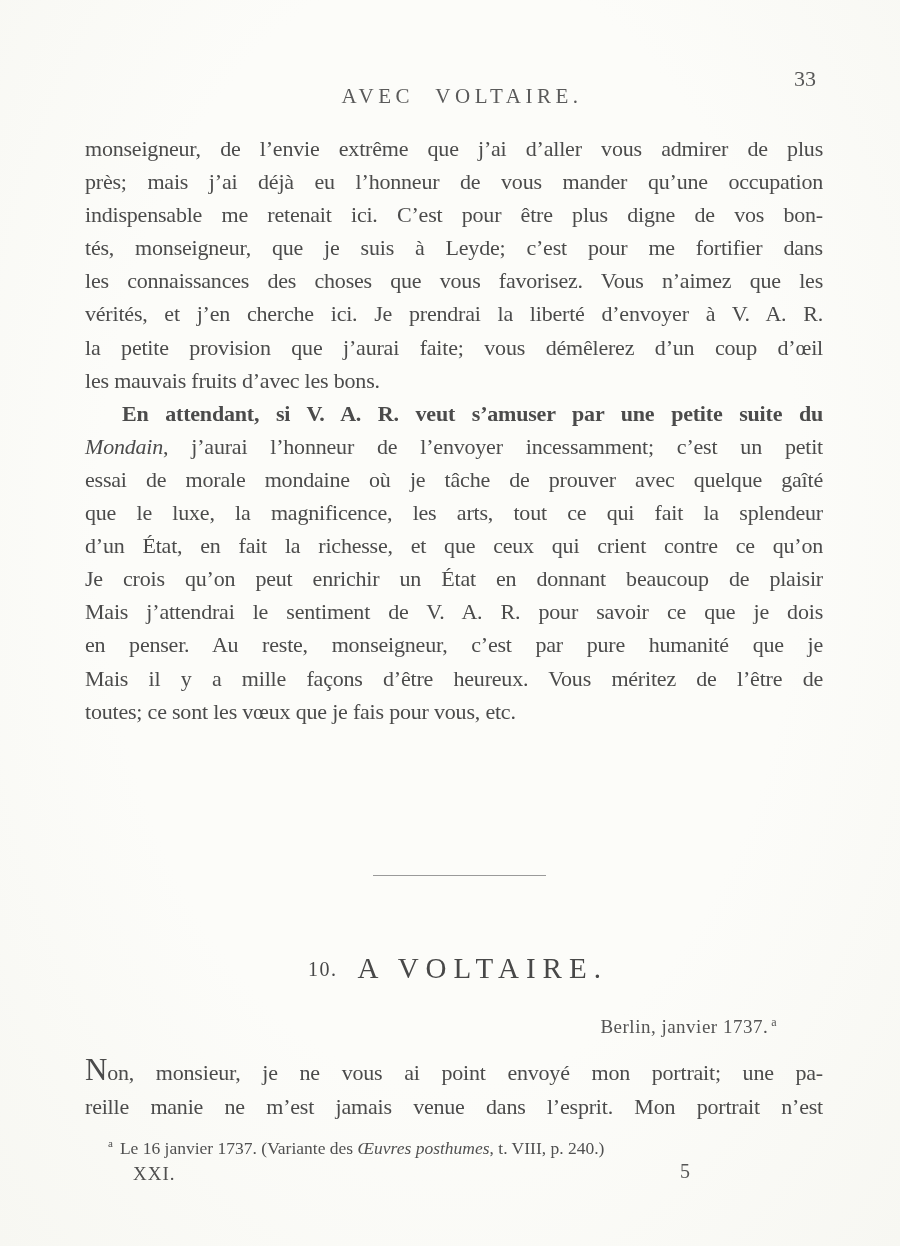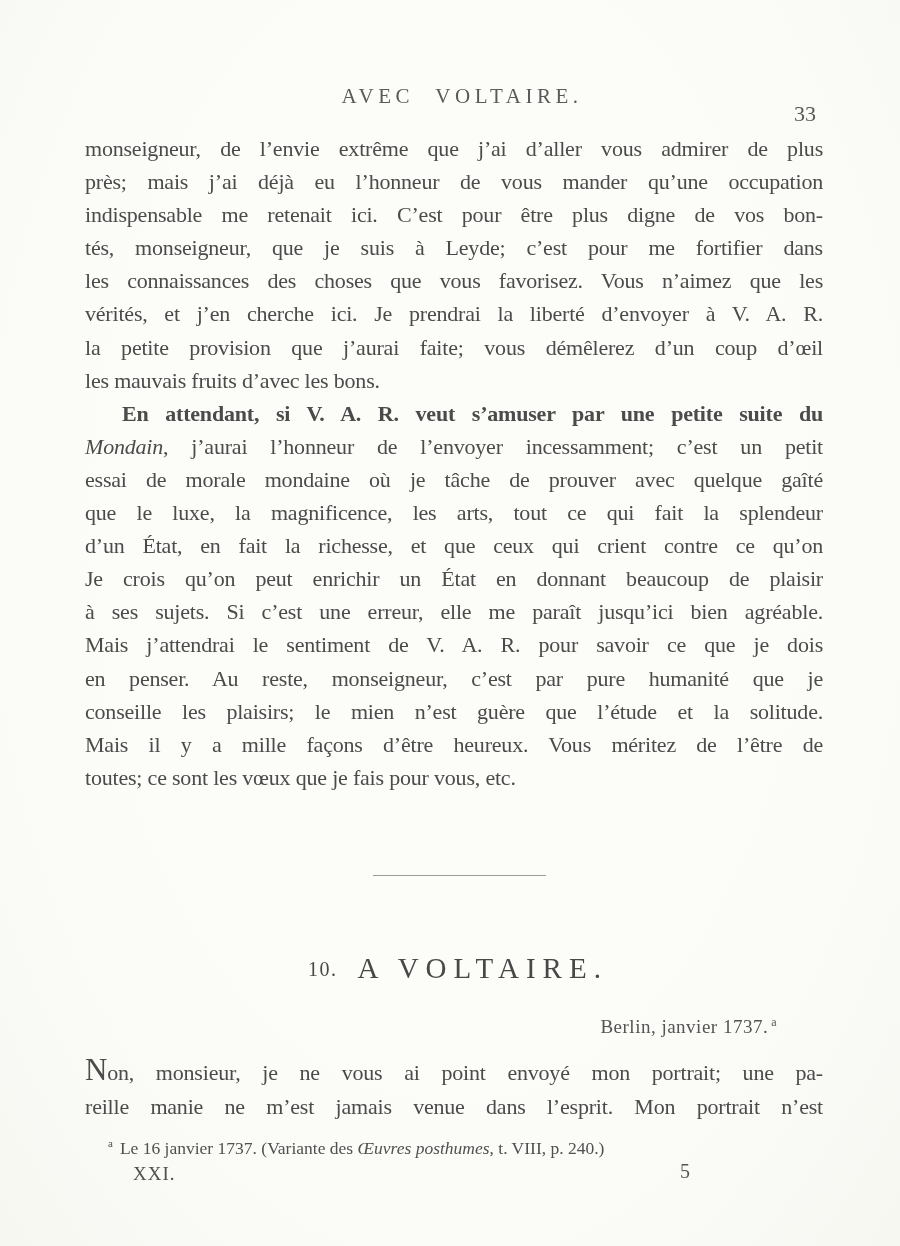--- a/index.html
+++ b/index.html
@@ -16,21 +16,21 @@
     position: absolute;
     top: 84px; left: 12px; width: 100%;
     text-align: center;
     font-size: 21px;
     letter-spacing: 4.5px;
     word-spacing: 12px;
     color: #5a5a5a;
   }
   .page-number {
     position: absolute;
-    top: 101px; left: 794px;
+    top: 66px; left: 794px;
     font-size: 22px;
     color: #585858;
   }
   .letter-body {
     position: absolute;
     left: 85px; width: 738px;
     font-size: 22px;
     color: #4b4b4b;
   }
   #letter1 { top: 132px; line-height: 33.1px; }
@@ -118,24 +118,22 @@
       <div class="line">les connaissances des choses que vous favorisez. Vous n’aimez que les</div>
       <div class="line">vérités, et j’en cherche ici. Je prendrai la liberté d’envoyer à V. A. R.</div>
       <div class="line">la petite provision que j’aurai faite; vous démêlerez d’un coup d’œil</div>
       <div class="line plast">les mauvais fruits d’avec les bons.</div>
       <div class="line indent">En attendant, si V. A. R. veut s’amuser par une petite suite du</div>
       <div class="line"><span class="it">Mondain</span><span>, j’aurai l’honneur de l’envoyer incessamment; c’est un petit</span></div>
       <div class="line">essai de morale mondaine où je tâche de prouver avec quelque gaîté</div>
       <div class="line">que le luxe, la magnificence, les arts, tout ce qui fait la splendeur</div>
       <div class="line">d’un État, en fait la richesse, et que ceux qui crient contre ce qu’on</div>
       <div class="line">Je crois qu’on peut enrichir un État en donnant beaucoup de plaisir</div>
-      <div class="line">à ses sujets. Si c’est une erreur, elle me paraît jusqu’ici bien agréable.</div>
       <div class="line">Mais j’attendrai le sentiment de V. A. R. pour savoir ce que je dois</div>
       <div class="line">en penser. Au reste, monseigneur, c’est par pure humanité que je</div>
-      <div class="line">conseille les plaisirs; le mien n’est guère que l’étude et la solitude.</div>
       <div class="line">Mais il y a mille façons d’être heureux. Vous méritez de l’être de</div>
       <div class="line plast">toutes; ce sont les vœux que je fais pour vous, etc.</div>
     </div>
 
   <div class="divider"></div>
 
   <div class="section-heading">
     <span class="section-number">10.</span><span class="section-title">A VOLTAIRE.</span>
   </div>
 

